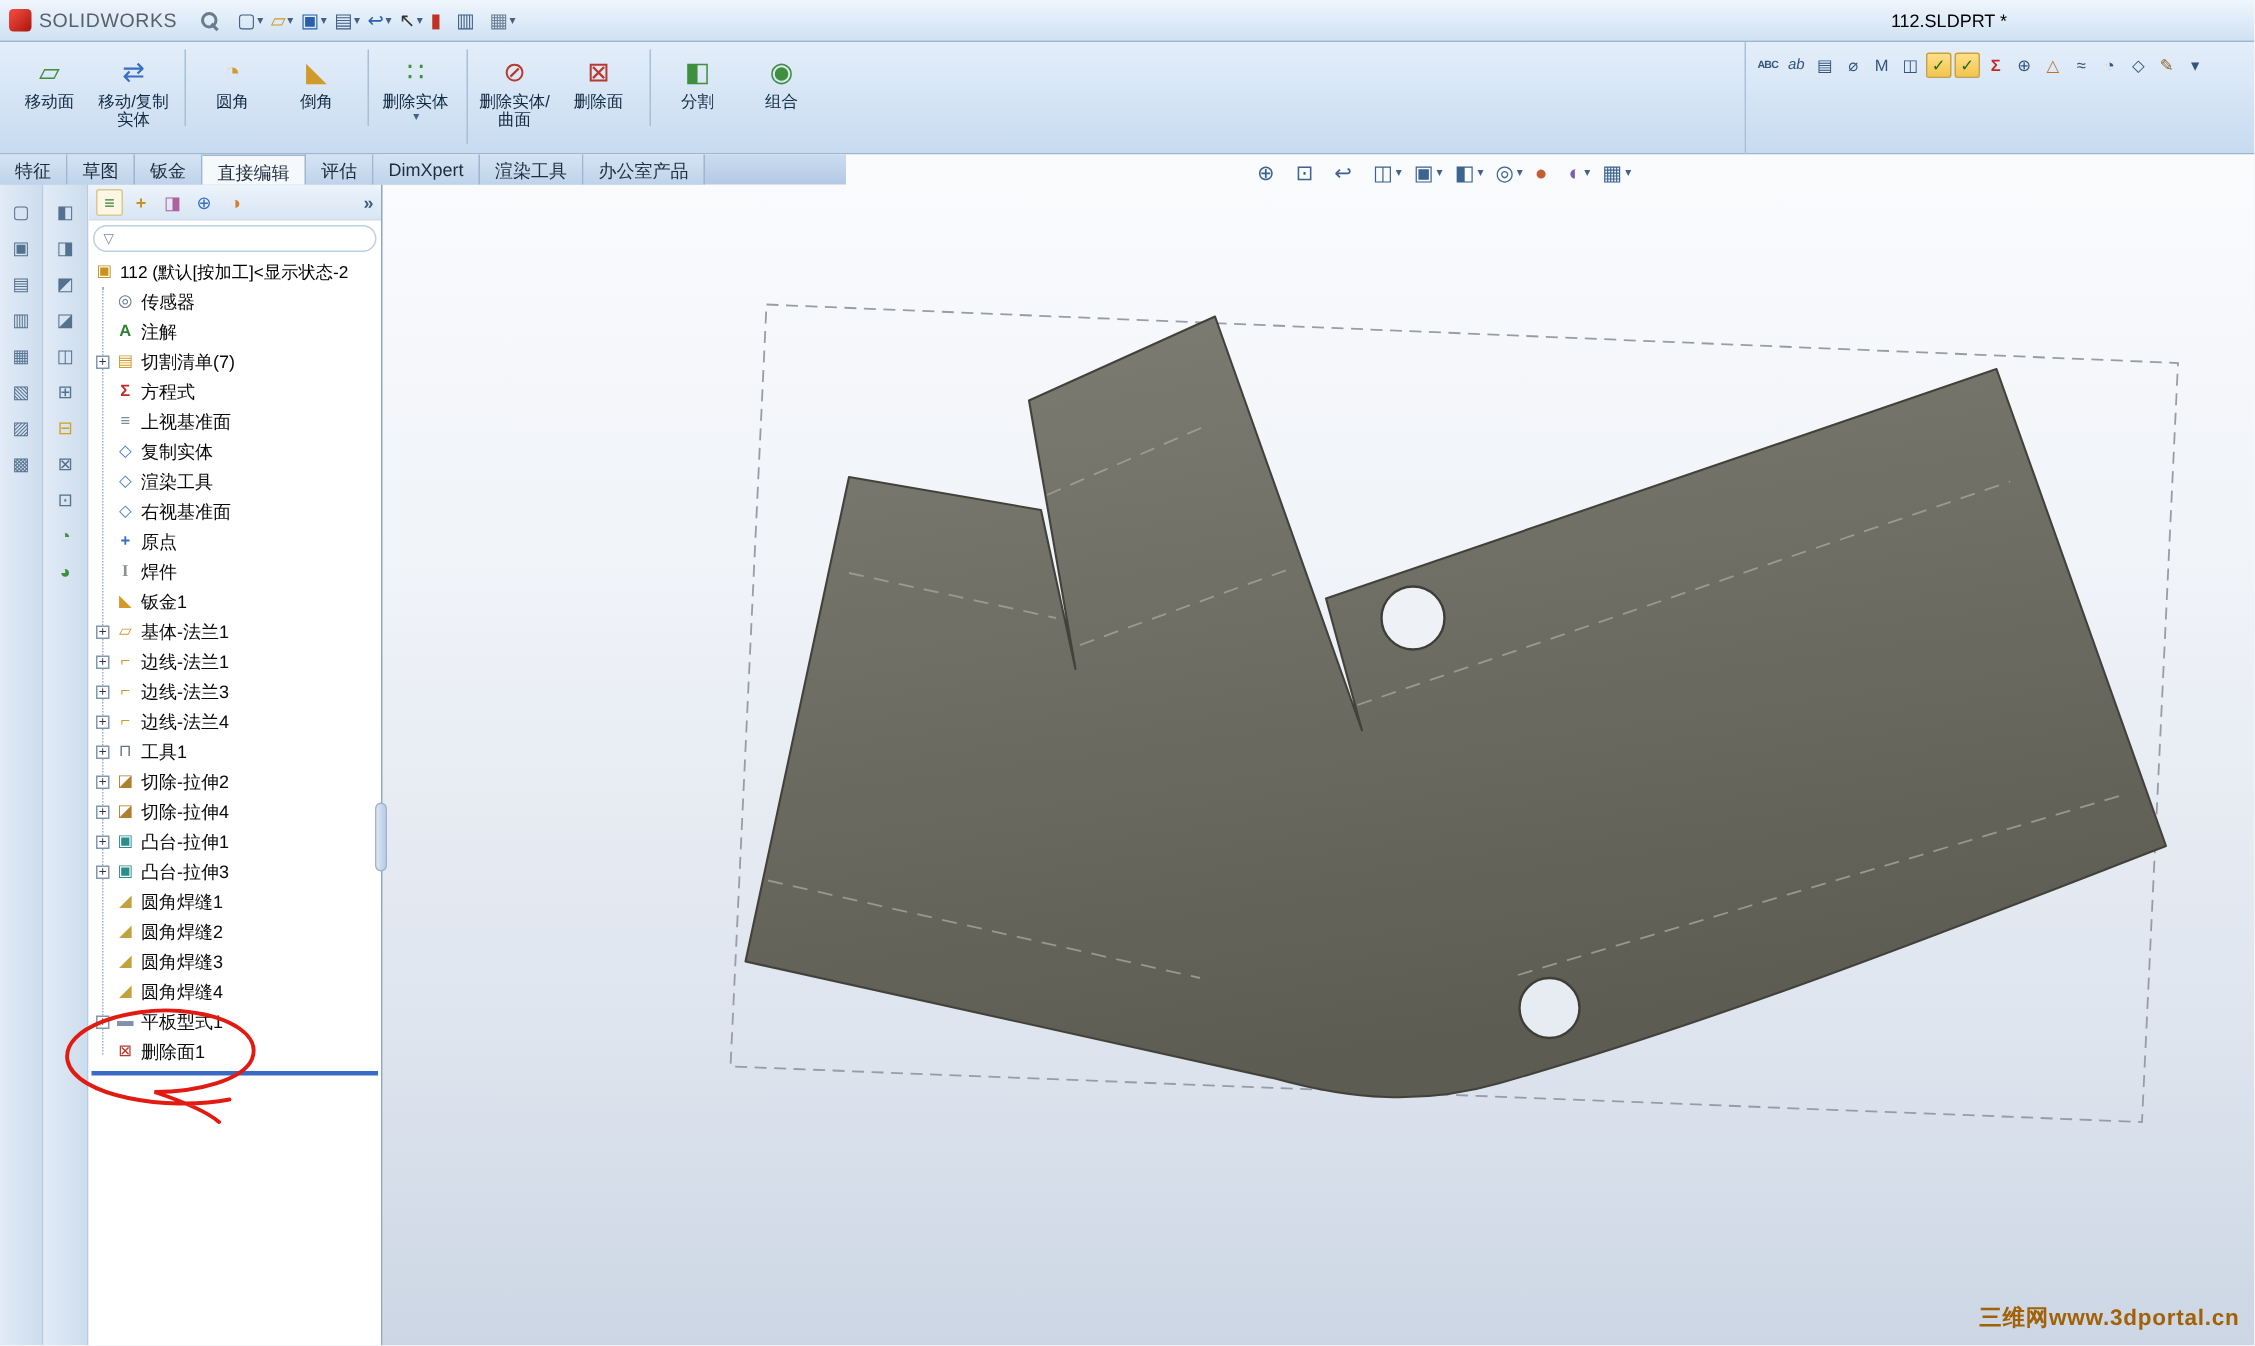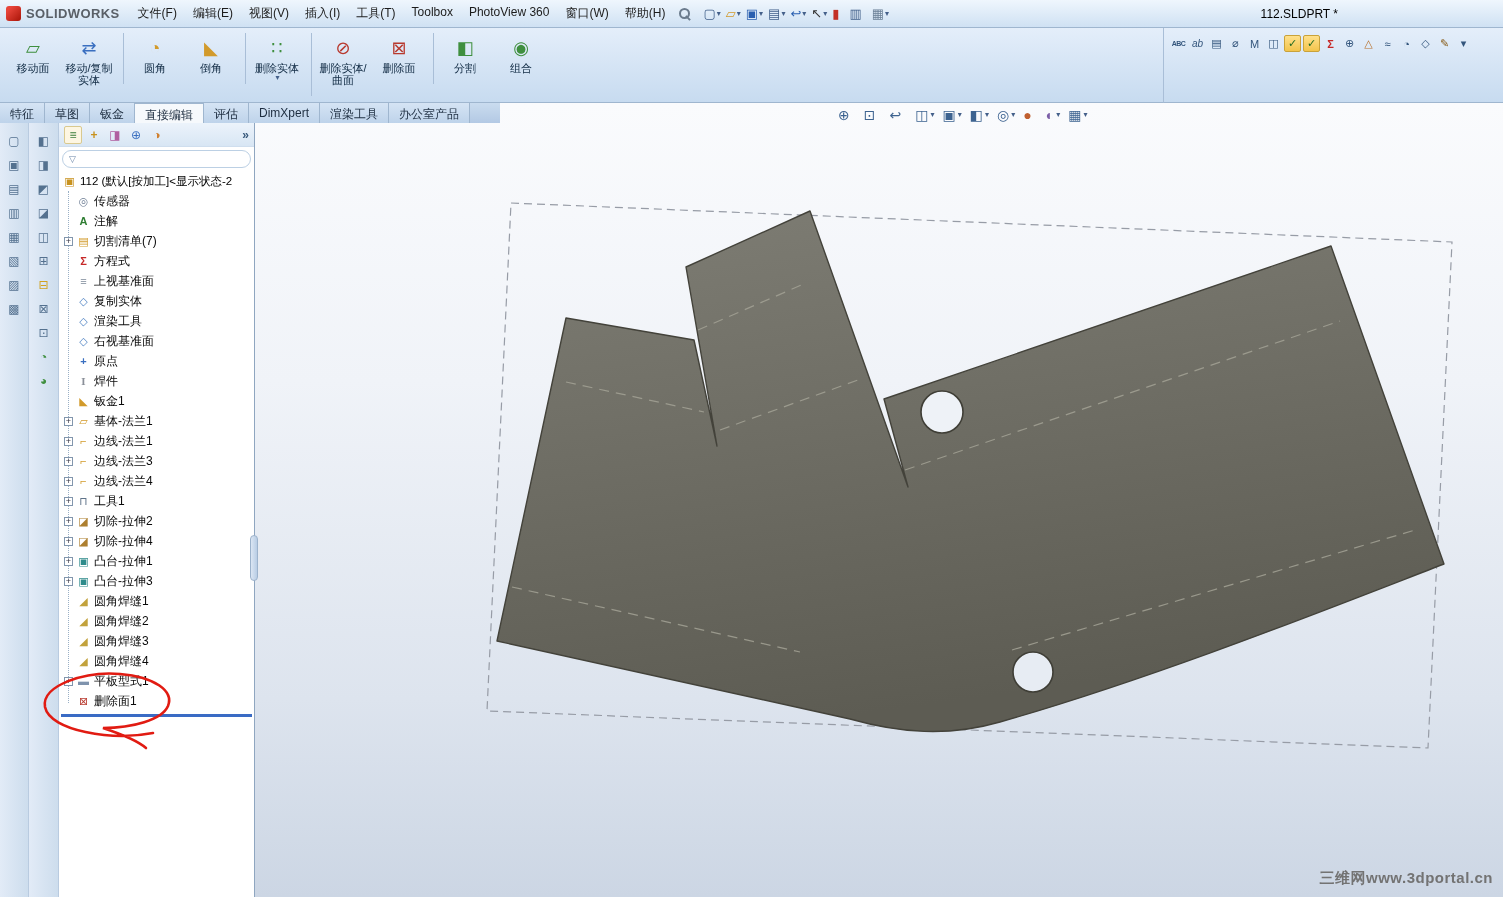--- a/index.html
+++ b/index.html
@@ -5,21 +5,21 @@
   *{box-sizing:border-box}
   html,body{margin:0;padding:0}
   body{width:1503px;height:897px;font-family:"Liberation Sans","DejaVu Sans",sans-serif;overflow:hidden}
   #screen{position:relative;width:1503px;height:897px;background:#eef2f7;overflow:hidden}
 
   
   #menubar{position:absolute;left:0;top:0;width:1503px;height:28px;display:flex;align-items:center;
     background:linear-gradient(#eff6fd,#cfe1f3);border-bottom:1px solid #9fb6cf}
   .logo{display:flex;align-items:center;gap:5px;padding:0 10px 0 6px}
   .logo-mark{width:15px;height:15px;border-radius:3px;background:linear-gradient(135deg,#e8453a 20%,#a91408)}
-  .logo-text{font-weight:bold;color:#5a6068;font-size:13px;letter-spacing:.4px}
+  .logo-text{font-weight:normal;color:#5a6068;font-size:13px;letter-spacing:.4px}
   .menu-item{padding:2px 8px;font-size:12px;color:#1c1c1c;white-space:nowrap}
   .pin{width:14px;height:16px;position:relative;margin:0 5px}
   .pin::before{content:"";position:absolute;width:7px;height:7px;border:2px solid #6b7b8d;border-radius:50%;left:1px;top:2px}
   .pin::after{content:"";position:absolute;width:2px;height:6px;background:#6b7b8d;left:9px;top:9px;transform:rotate(-45deg)}
   .qb{display:flex;align-items:center;gap:1px;margin-left:4px}
   .qb-btn{display:flex;align-items:center;padding:1px 2px;border-radius:2px}
   .qb-btn .g{font-size:13px;color:#41608a;line-height:14px}
   .qb-btn[data-name="open-icon"] .g{color:#d29a2b}
   .qb-btn[data-name="save-icon"] .g{color:#2a5fb0}
   .qb-btn[data-name="undo-icon"] .g{color:#2a5fb0}
@@ -51,21 +51,21 @@
   .sm-ic{min-width:17px;height:17px;padding:0 1px;display:flex;align-items:center;justify-content:center;
     font-size:11px;color:#33557c;border-radius:2px}
   .sm-ic.hl{background:linear-gradient(#ffe08a,#f2c44c);border:1px solid #c9a23a;color:#226b22}
   .sm-ic[data-name="spell-check-icon"]{font-size:7px;letter-spacing:-.5px;font-weight:bold}
   .sm-ic[data-name="find-replace-icon"]{font-style:italic;font-size:10px}
   .sm-ic[data-name="equations-icon"]{color:#c62828;font-weight:bold}
   .sm-ic[data-name="deviation-analysis-icon"]{color:#b8722e}
   .sm-ic[data-name="edit-icon"]{color:#8a6020}
 
   
-  #tabrow{position:absolute;left:0;top:103px;width:500px;height:20px;display:flex;align-items:flex-end;
+  #tabrow{position:absolute;left:0;top:103px;width:564px;height:20px;display:flex;align-items:flex-end;
     background:linear-gradient(#cadcef,#b3c9e4);z-index:5}
   .cm-tab{height:20px;padding:3px 10px 2px;font-size:12px;color:#1d2d40;white-space:nowrap;
     border-right:1px solid #9fb6cf;background:linear-gradient(#d5e4f4,#bed3ea)}
   .cm-tab.active{background:#f6f9fc;font-weight:normal;border-top:1px solid #9fb6cf}
 
   
   #headsup{position:absolute;left:838px;top:104px;height:22px;display:flex;align-items:center;gap:8px;z-index:6}
   .hu-btn{display:flex;align-items:center;gap:1px;color:#3d6390;font-size:14px}
   .hu-btn[data-name="edit-appearance-icon"]{color:#c06030}
   .hu-btn[data-name="apply-scene-icon"]{color:#7c5fa8}
@@ -126,45 +126,33 @@
 
   #splitter{position:absolute;left:250px;top:535px;width:8px;height:46px;border-radius:4px;
     background:linear-gradient(90deg,#dbe6f3,#b9cde5);border:1px solid #9db3cc;z-index:8}
 
   
   #viewport{position:absolute;left:255px;top:103px;width:1248px;height:794px;
     background:linear-gradient(180deg,#fafbfd 0%,#f0f3f8 35%,#dde4ee 75%,#ccd6e4 100%)}
 
   
   #overlay{position:absolute;left:0;top:0;width:1503px;height:897px;pointer-events:none;z-index:50}
-  #watermark{position:absolute;right:10px;top:869px;font-size:15px;font-weight:bold;color:#737373;
+  #watermark{position:absolute;right:10px;top:869px;font-size:15px;font-weight:bold;color:#a16207;
     letter-spacing:.5px;z-index:40}
 </style>
 </head>
 <body>
 
 <div id="screen" data-name="solidworks-window">
 
   <header id="menubar" data-name="menu-bar">
     <div class="logo" data-name="solidworks-logo">
       <span class="logo-mark" data-name="solidworks-logo-icon"></span>
       <span class="logo-text" data-name="brand-text">SOLIDWORKS</span>
     </div>
-    <nav class="menus" style="display:flex" data-name="menu-items">
-
-    <span class="menu-item" data-name="menu-item">文件(F)</span>
-        <span class="menu-item" data-name="menu-item">编辑(E)</span>
-        <span class="menu-item" data-name="menu-item">视图(V)</span>
-        <span class="menu-item" data-name="menu-item">插入(I)</span>
-        <span class="menu-item" data-name="menu-item">工具(T)</span>
-        <span class="menu-item" data-name="menu-item">Toolbox</span>
-        <span class="menu-item" data-name="menu-item">PhotoView 360</span>
-        <span class="menu-item" data-name="menu-item">窗口(W)</span>
-        <span class="menu-item" data-name="menu-item">帮助(H)</span>
-      </nav>
     <span class="pin" data-name="pin-icon"></span>
     <div class="qb" data-name="quick-access-toolbar">
 
         <span class="qb-btn" data-name="new-document-icon">
           <span class="g" data-name="button-glyph">▢</span>
           <span class="dd" data-name="dropdown-arrow-icon">▾</span>
         </span>
 
         <span class="qb-btn" data-name="open-icon">
           <span class="g" data-name="button-glyph">▱</span>

